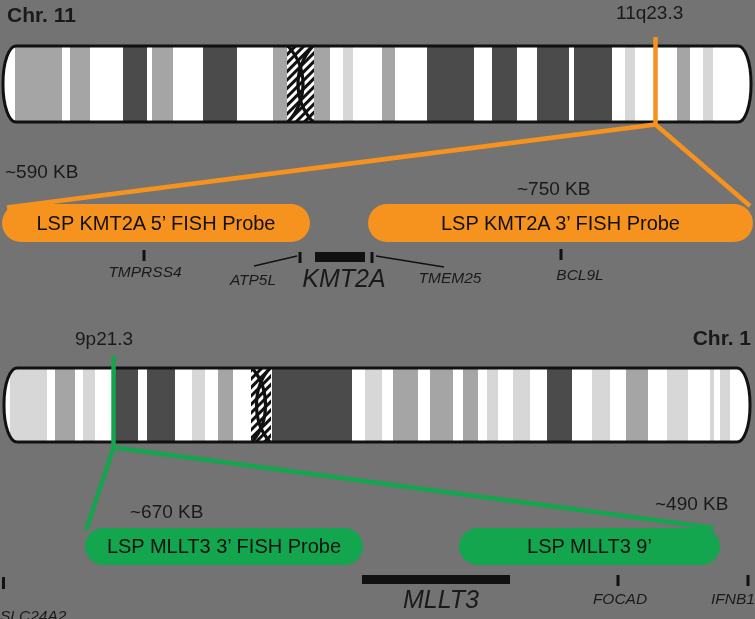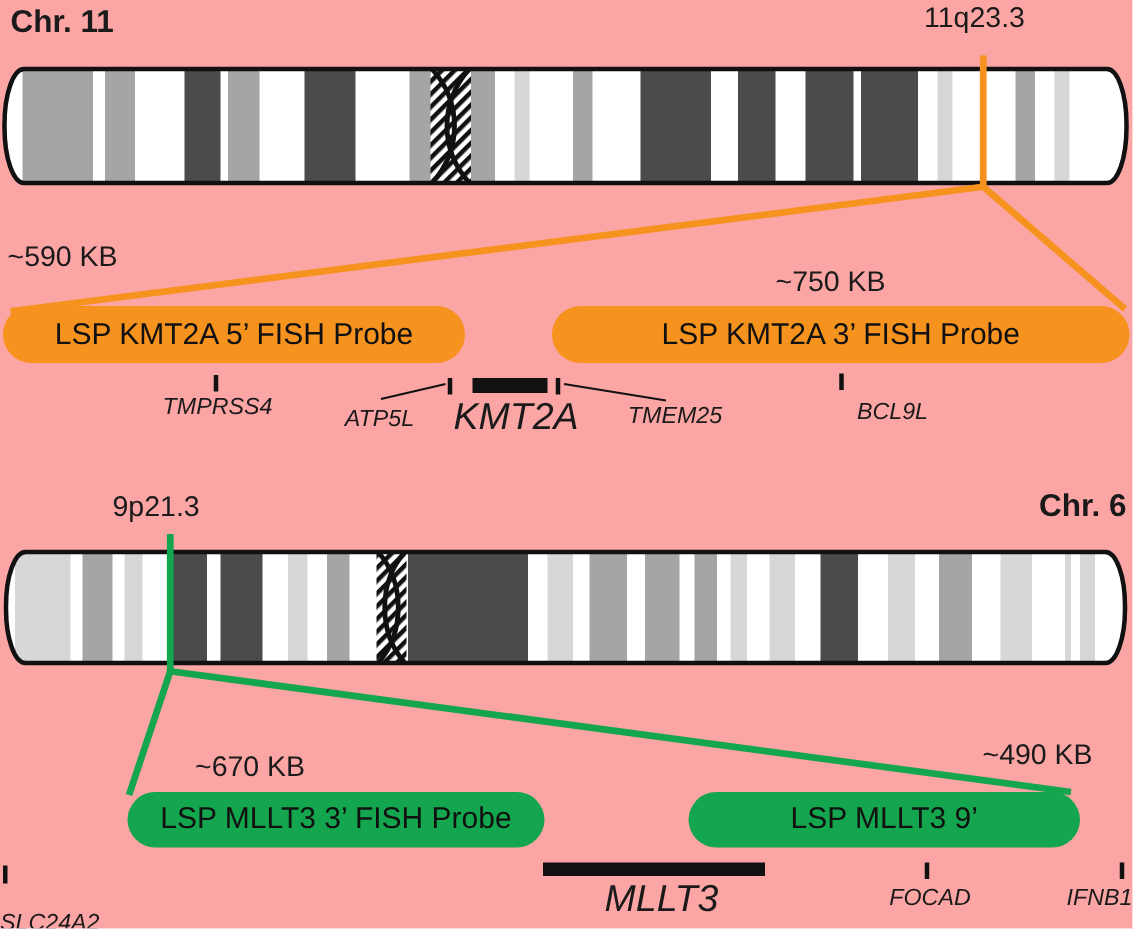--- a/index.html
+++ b/index.html
@@ -1,19 +1,19 @@
 <!DOCTYPE html>
 <html><head>
 <meta charset="utf-8">
 <style>
   html,body{margin:0;padding:0;background:#ffffff;}
   #fig{
     position:relative;
     width:755px;height:619px;
-    background:#fca5a5;
+    background:#737373;
     font-family:"Liberation Sans","DejaVu Sans",sans-serif;
     color:#1a1a1a;
     overflow:hidden;
   }
   #svg-layer{position:absolute;left:0;top:0;}
   .lbl{position:absolute;white-space:nowrap;line-height:1.1;}
   .chr-title{font-size:21px;font-weight:bold;}
   .locus{font-size:19px;}
   .kb{font-size:19px;}
   .probe-box{
@@ -146,24 +146,24 @@
   <div class="lbl kb" style="left:5px;top:162px;">~590 KB</div>
   <div class="lbl kb" style="left:517px;top:179px;">~750 KB</div>
 
   <div class="probe-box probe-orange" style="left:2px;top:204px;width:308px;height:38px;">LSP KMT2A 5’ FISH Probe</div>
   <div class="probe-box probe-orange" style="left:368px;top:204px;width:385px;height:38px;">LSP KMT2A 3’ FISH Probe</div>
 
   <div class="lbl gene center" style="left:145px;top:263px;">TMPRSS4</div>
   <div class="lbl gene center" style="left:253px;top:271px;">ATP5L</div>
   <div class="lbl gene-main center" style="left:344px;top:265px;">KMT2A</div>
   <div class="lbl gene center" style="left:450px;top:269px;">TMEM25</div>
-  <div class="lbl gene center" style="left:595px;top:266px;">BCL9L</div>
+  <div class="lbl gene center" style="left:580px;top:266px;">BCL9L</div>
 
   <div class="lbl locus" style="left:75px;top:329px;">9p21.3</div>
-  <div class="lbl chr-title" style="right:4px;top:326px;">Chr. 6</div>
+  <div class="lbl chr-title" style="right:4px;top:326px;">Chr. 1</div>
 
   <div class="lbl kb" style="left:130px;top:502px;">~670 KB</div>
   <div class="lbl kb" style="left:655px;top:494px;">~490 KB</div>
 
   <div class="probe-box probe-green" style="left:85px;top:528px;width:278px;height:37px;">LSP MLLT3 3’ FISH Probe</div>
   <div class="probe-box probe-green" style="left:459px;top:528px;width:261px;height:37px;">LSP MLLT3 9’</div>
 
   <div class="lbl gene" style="left:0px;top:590px;margin-top:17px;">SLC24A2</div>
   <div class="lbl gene-main center" style="left:441px;top:586px;">MLLT3</div>
   <div class="lbl gene center" style="left:620px;top:590px;">FOCAD</div>

